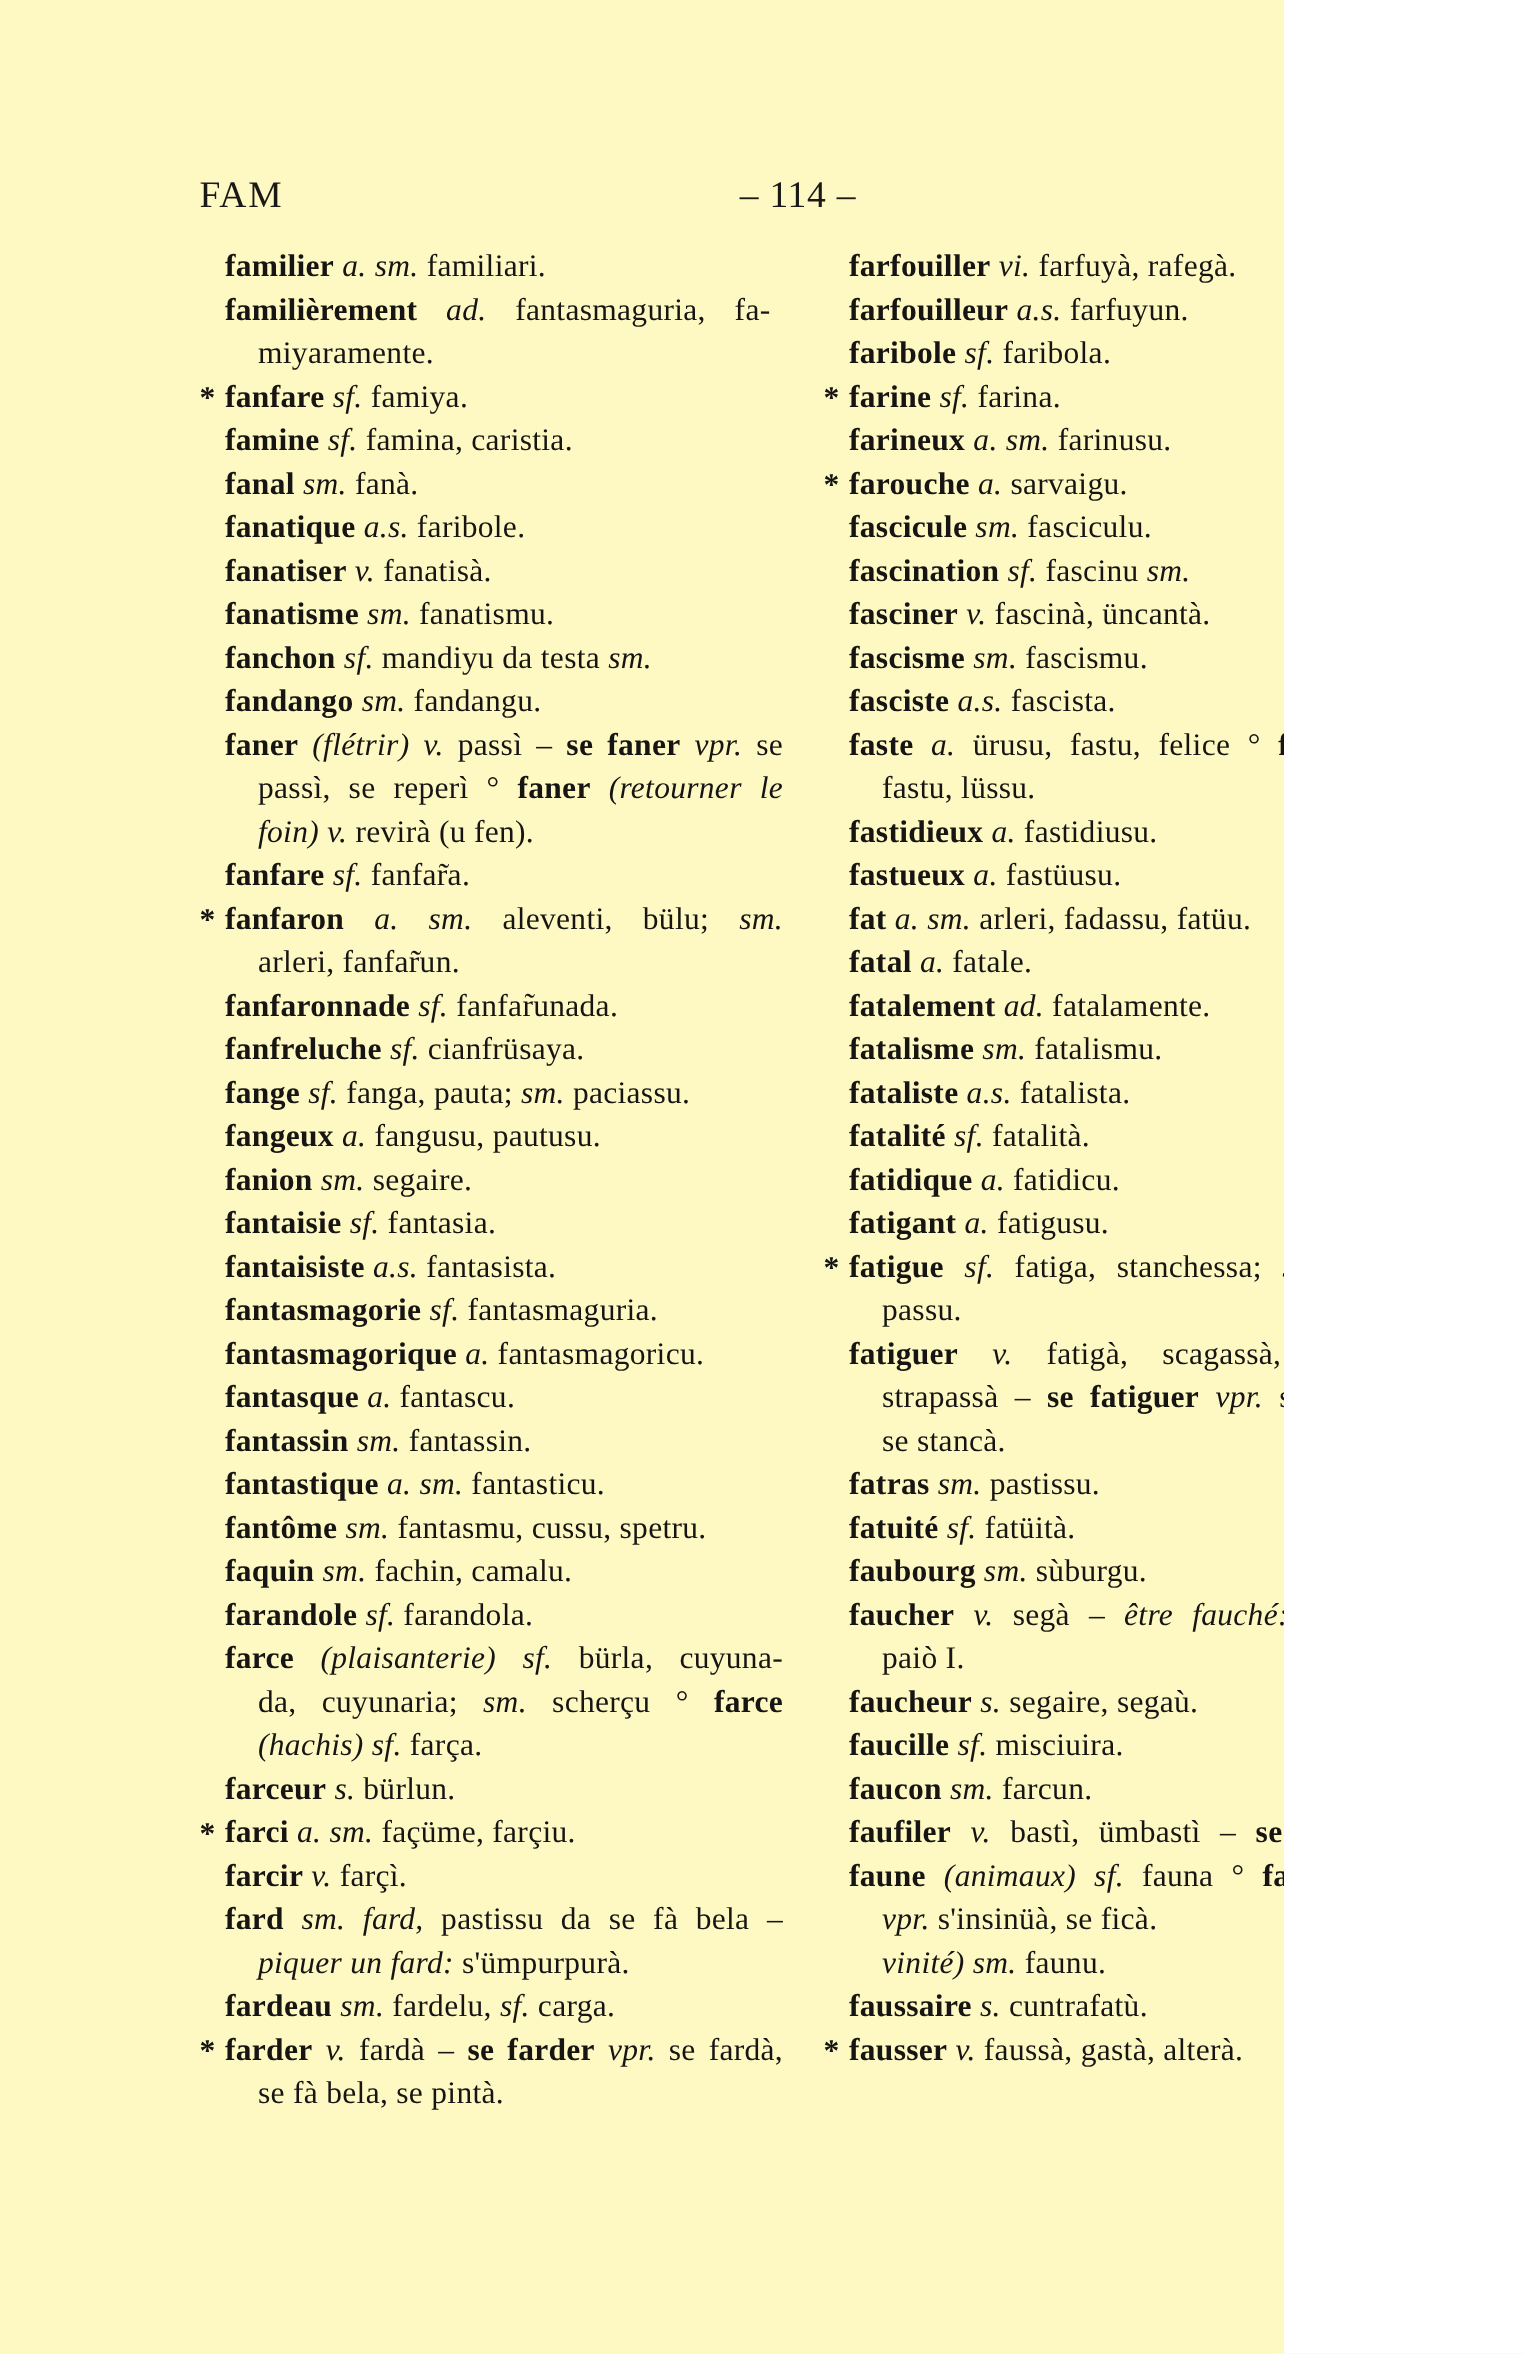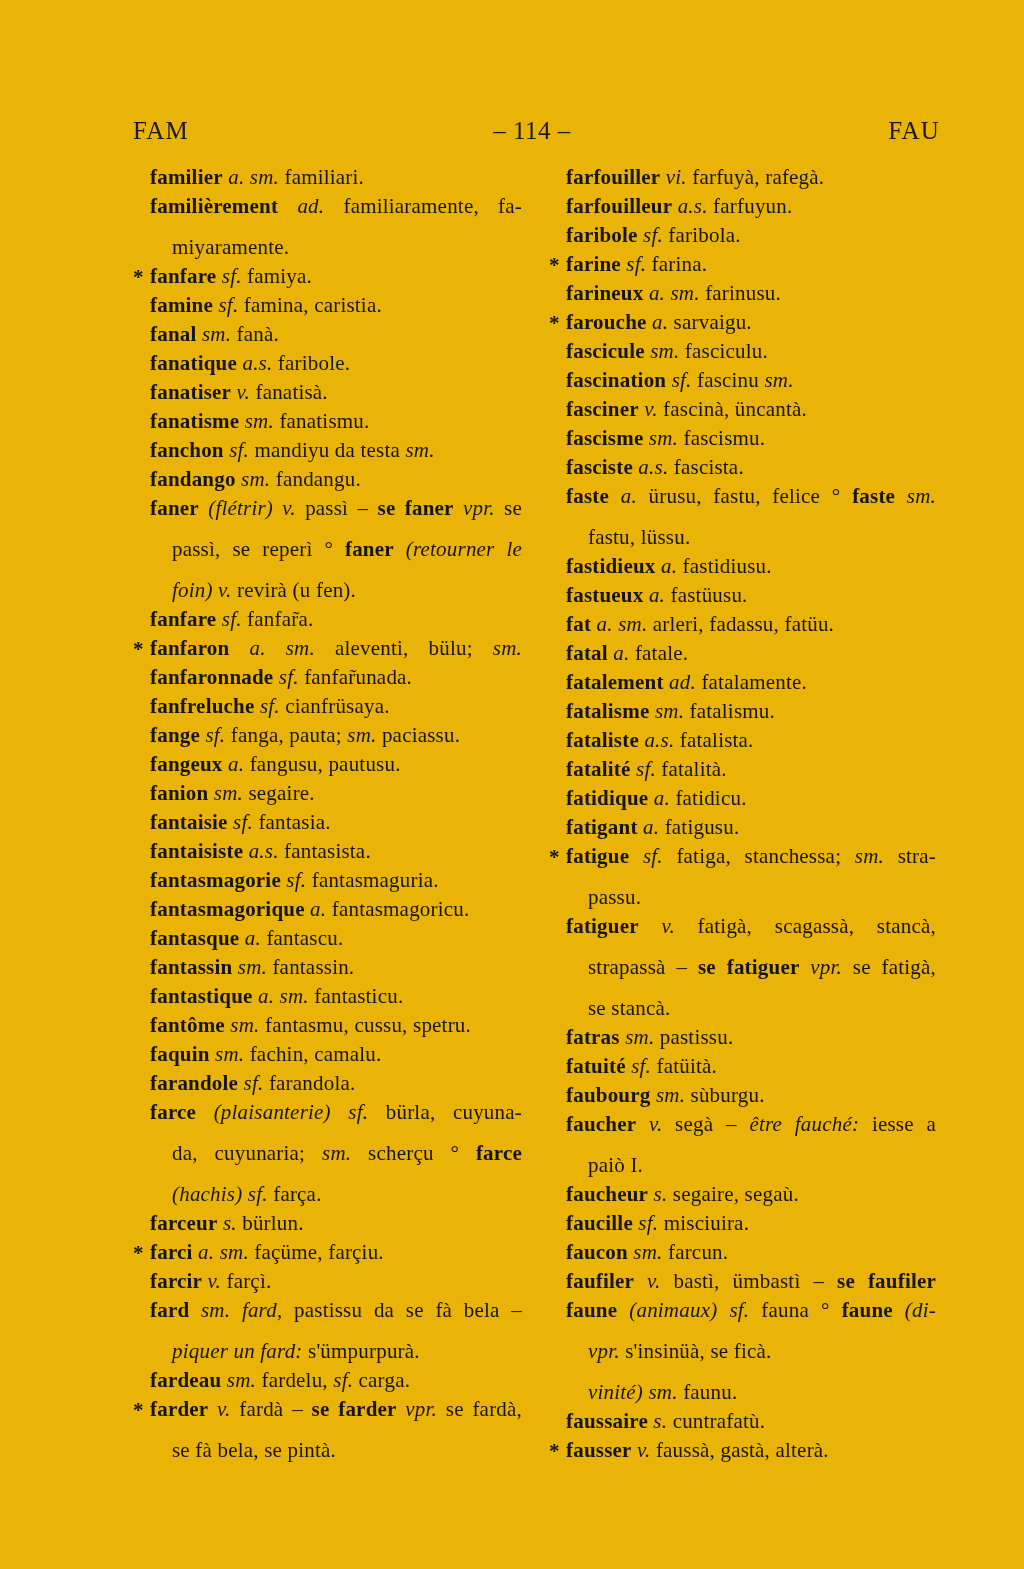--- a/index.html
+++ b/index.html
@@ -2,64 +2,65 @@
 <html><head>
 <meta charset="utf-8">
 <style>
   html,body{margin:0;padding:0;}
   body{
     width:1024px;height:1569px;
     background:#ffffff;
     font-family:"Liberation Serif","DejaVu Serif",serif;
   }
   .page{
-    position:relative;width:1024px;height:1569px;
-    background:#eab308;color:#171513;overflow:hidden;
+    position:relative;width:856px;height:1569px;
+    background:#fef9c3;color:#171513;overflow:hidden;
   }
   
   .runhead{position:absolute;top:118px;font-size:25px;line-height:26px;letter-spacing:1.2px;color:#1b1916;}
   .rh-left{left:133px;}
   .rh-center{left:442px;width:180px;text-align:center;letter-spacing:0.5px;}
   .rh-right{left:840px;width:100px;text-align:right;}
   
   .col{position:absolute;top:163px;font-size:21px;line-height:29px;letter-spacing:0.2px;}
   .col-left{left:150px;width:372px;}
   .col-right{left:566px;width:370px;}
   .line{position:relative;height:29px;white-space:nowrap;}
-  .line.ind{padding-left:22px;margin-top:12px;}
+  .line.ind{padding-left:22px;}
   .star{position:absolute;left:-17px;top:1px;font-weight:bold;}
   .seg-b{font-weight:bold;}
   .seg-i{font-style:italic;}
   .seg-r{font-style:normal;font-weight:normal;}
 </style>
 </head>
 <body>
 
 <div class="page">
   <div class="runhead rh-left">FAM</div>
   <div class="runhead rh-center">– 114 –</div>
   <div class="runhead rh-right">FAU</div>
 
   <div class="col col-left">
       <div class="line"><span class="c"><span class="seg-b">familier</span><span class="seg-i"> a. sm.</span><span class="seg-r"> familiari.</span></span></div>
-      <div class="line j"><span class="c" style="word-spacing: 13.7865px;"><span class="seg-b">familièrement</span><span class="seg-i"> ad.</span><span class="seg-r"> familiaramente, fa-</span></span></div>
+      <div class="line j"><span class="c" style="word-spacing: 13.7865px;"><span class="seg-b">familièrement</span><span class="seg-i"> ad.</span><span class="seg-r"> fantasmaguria, fa-</span></span></div>
       <div class="line ind"><span class="c"><span class="seg-r">miyaramente.</span></span></div>
       <div class="line"><span class="star">*</span><span class="c"><span class="seg-b">fanfare</span><span class="seg-i"> sf.</span><span class="seg-r"> famiya.</span></span></div>
       <div class="line"><span class="c"><span class="seg-b">famine</span><span class="seg-i"> sf.</span><span class="seg-r"> famina, caristia.</span></span></div>
       <div class="line"><span class="c"><span class="seg-b">fanal</span><span class="seg-i"> sm.</span><span class="seg-r"> fanà.</span></span></div>
       <div class="line"><span class="c"><span class="seg-b">fanatique</span><span class="seg-i"> a.s.</span><span class="seg-r"> faribole.</span></span></div>
       <div class="line"><span class="c"><span class="seg-b">fanatiser</span><span class="seg-i"> v.</span><span class="seg-r"> fanatisà.</span></span></div>
       <div class="line"><span class="c"><span class="seg-b">fanatisme</span><span class="seg-i"> sm.</span><span class="seg-r"> fanatismu.</span></span></div>
       <div class="line"><span class="c"><span class="seg-b">fanchon</span><span class="seg-i"> sf.</span><span class="seg-r"> mandiyu da testa </span><span class="seg-i">sm.</span></span></div>
       <div class="line"><span class="c"><span class="seg-b">fandango</span><span class="seg-i"> sm.</span><span class="seg-r"> fandangu.</span></span></div>
       <div class="line j"><span class="c" style="word-spacing: 3.91406px;"><span class="seg-b">faner</span><span class="seg-i"> (flétrir) v.</span><span class="seg-r"> passì – </span><span class="seg-b">se faner</span><span class="seg-i"> vpr.</span><span class="seg-r"> se</span></span></div>
       <div class="line ind j"><span class="c" style="word-spacing: 6.51562px;"><span class="seg-r">passì, se reperì ° </span><span class="seg-b">faner</span><span class="seg-i"> (retourner le</span></span></div>
       <div class="line ind"><span class="c"><span class="seg-i">foin) v.</span><span class="seg-r"> revirà (u fen).</span></span></div>
       <div class="line"><span class="c"><span class="seg-b">fanfare</span><span class="seg-i"> sf.</span><span class="seg-r"> fanfar̃a.</span></span></div>
       <div class="line j"><span class="star">*</span><span class="c" style="word-spacing: 14.6219px;"><span class="seg-b">fanfaron</span><span class="seg-i"> a. sm.</span><span class="seg-r"> aleventi, bülu; </span><span class="seg-i">sm.</span></span></div>
+      <div class="line ind"><span class="c"><span class="seg-r">arleri, fanfar̃un.</span></span></div>
       <div class="line"><span class="c"><span class="seg-b">fanfaronnade</span><span class="seg-i"> sf.</span><span class="seg-r"> fanfar̃unada.</span></span></div>
       <div class="line"><span class="c"><span class="seg-b">fanfreluche</span><span class="seg-i"> sf.</span><span class="seg-r"> cianfrüsaya.</span></span></div>
       <div class="line"><span class="c"><span class="seg-b">fange</span><span class="seg-i"> sf.</span><span class="seg-r"> fanga, pauta; </span><span class="seg-i">sm.</span><span class="seg-r"> paciassu.</span></span></div>
       <div class="line"><span class="c"><span class="seg-b">fangeux</span><span class="seg-i"> a.</span><span class="seg-r"> fangusu, pautusu.</span></span></div>
       <div class="line"><span class="c"><span class="seg-b">fanion</span><span class="seg-i"> sm.</span><span class="seg-r"> segaire.</span></span></div>
       <div class="line"><span class="c"><span class="seg-b">fantaisie</span><span class="seg-i"> sf.</span><span class="seg-r"> fantasia.</span></span></div>
       <div class="line"><span class="c"><span class="seg-b">fantaisiste</span><span class="seg-i"> a.s.</span><span class="seg-r"> fantasista.</span></span></div>
       <div class="line"><span class="c"><span class="seg-b">fantasmagorie</span><span class="seg-i"> sf.</span><span class="seg-r"> fantasmaguria.</span></span></div>
       <div class="line"><span class="c"><span class="seg-b">fantasmagorique</span><span class="seg-i"> a.</span><span class="seg-r"> fantasmagoricu.</span></span></div>
       <div class="line"><span class="c"><span class="seg-b">fantasque</span><span class="seg-i"> a.</span><span class="seg-r"> fantascu.</span></span></div>

